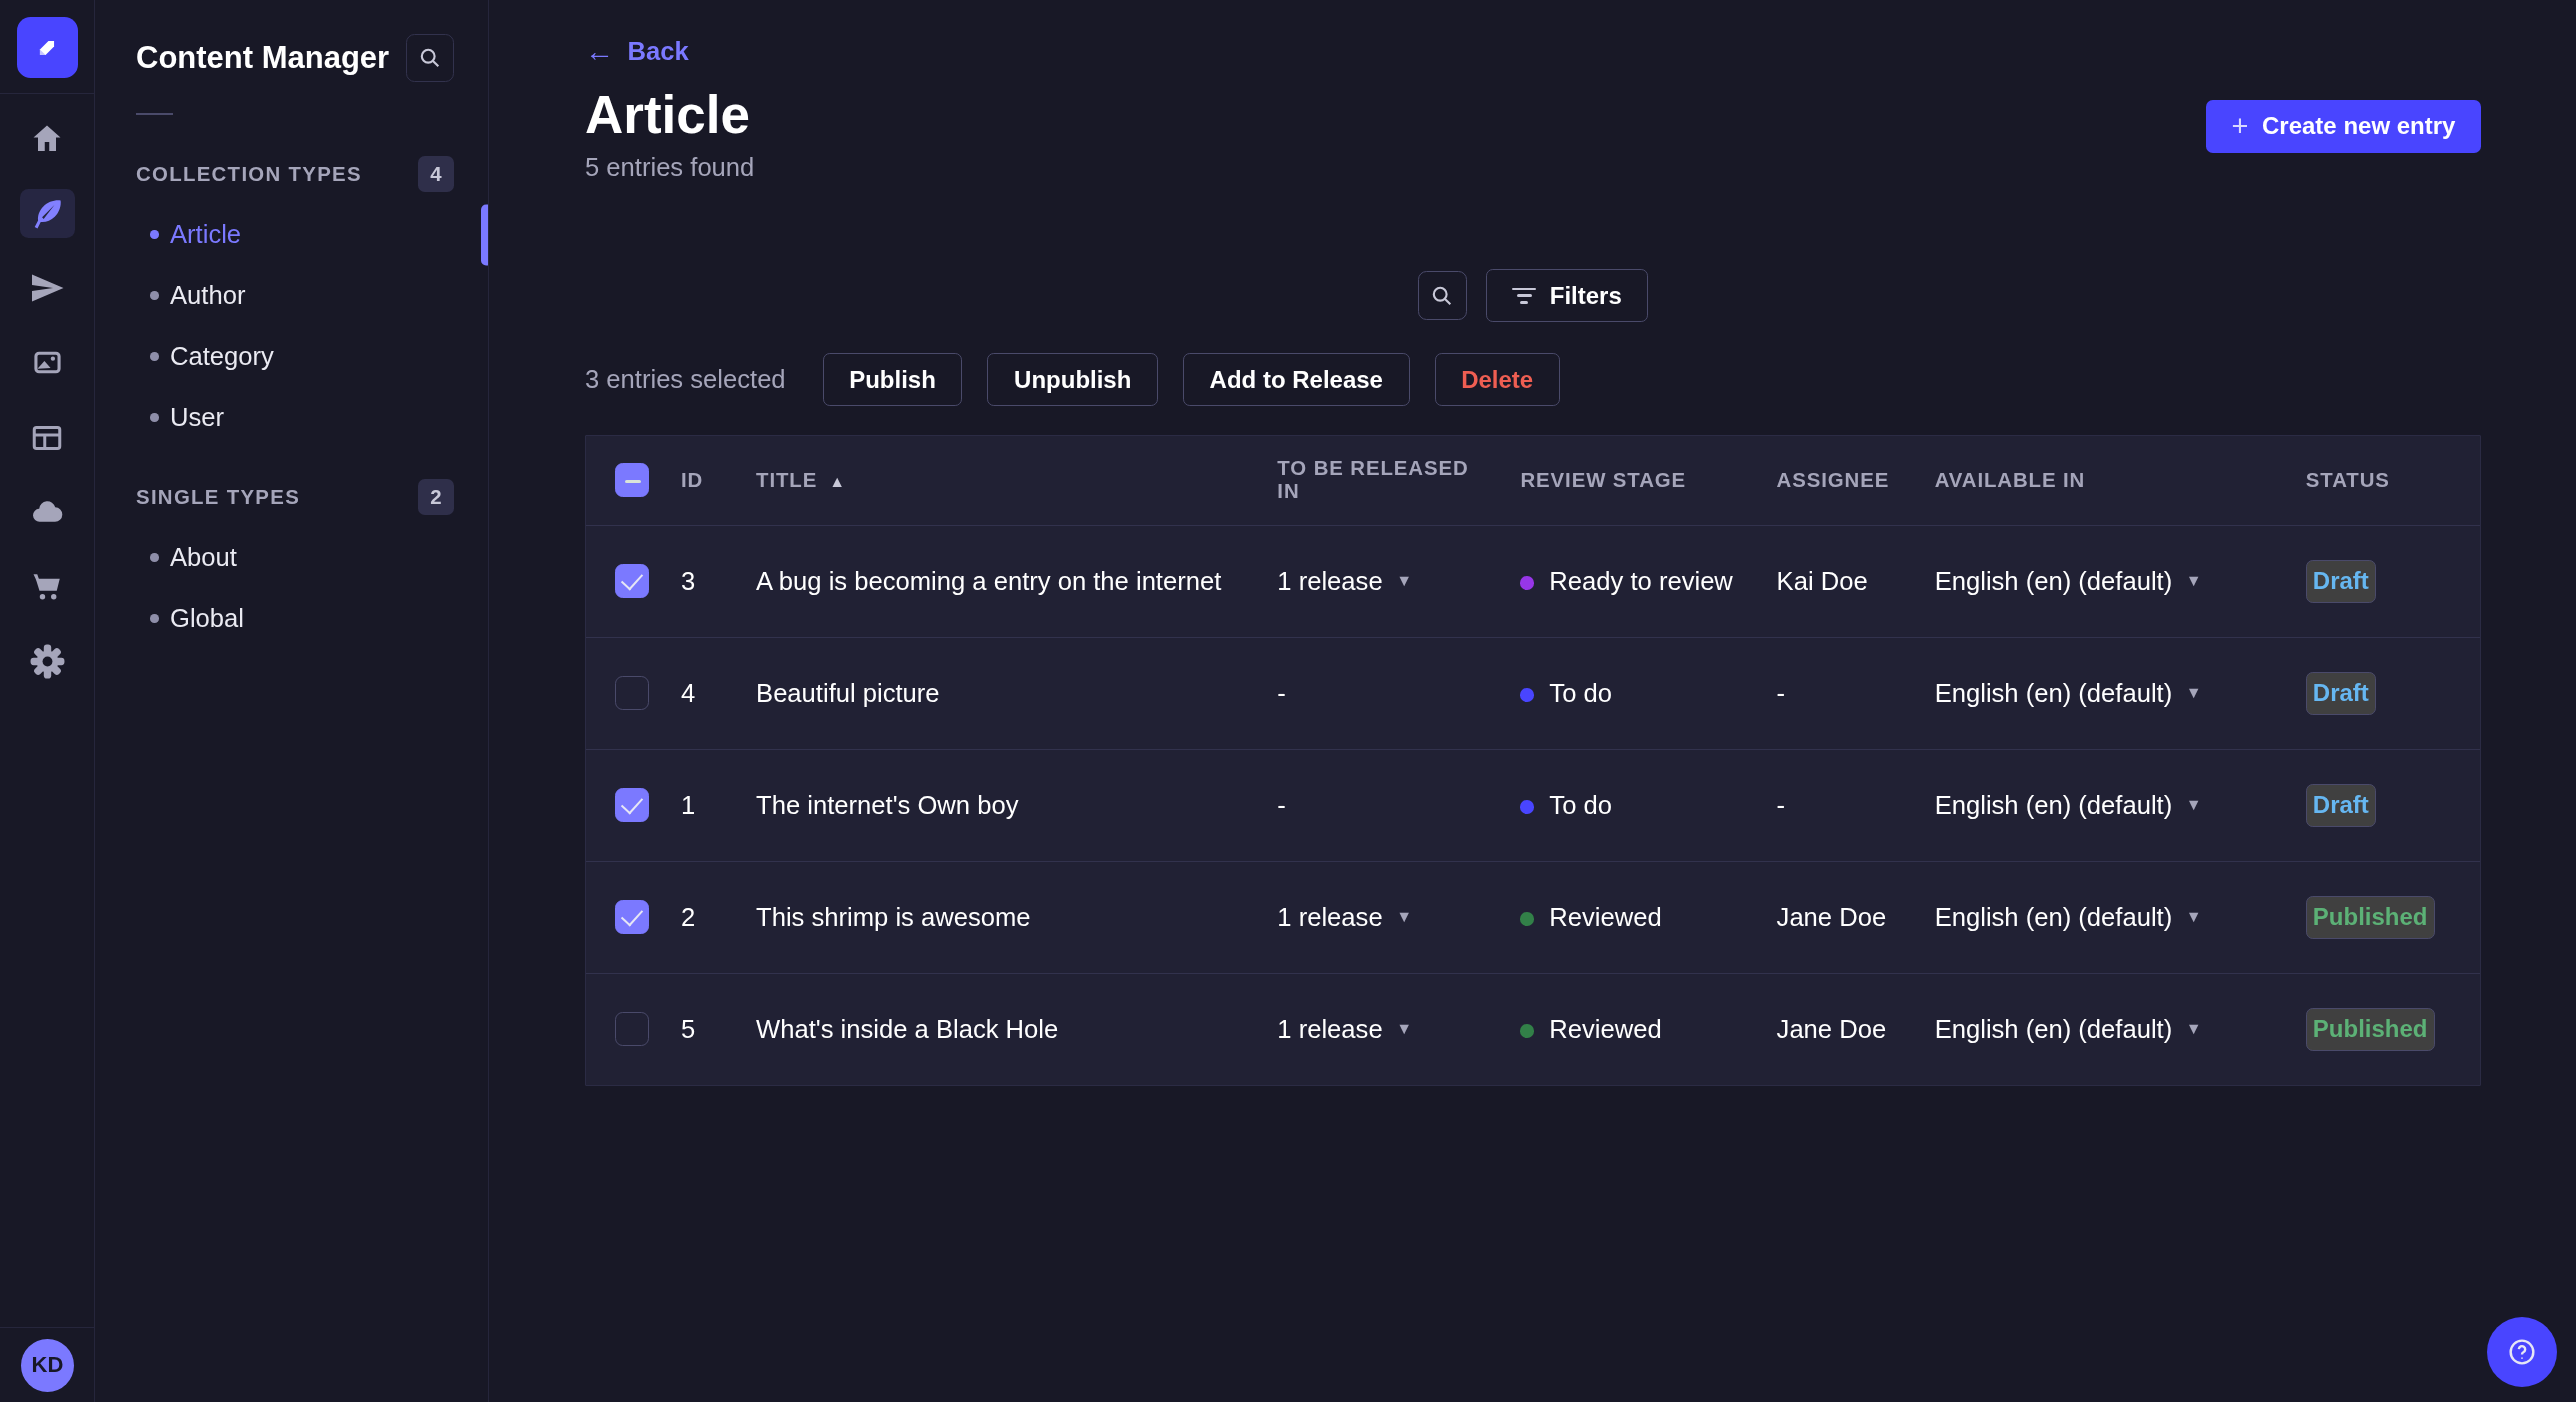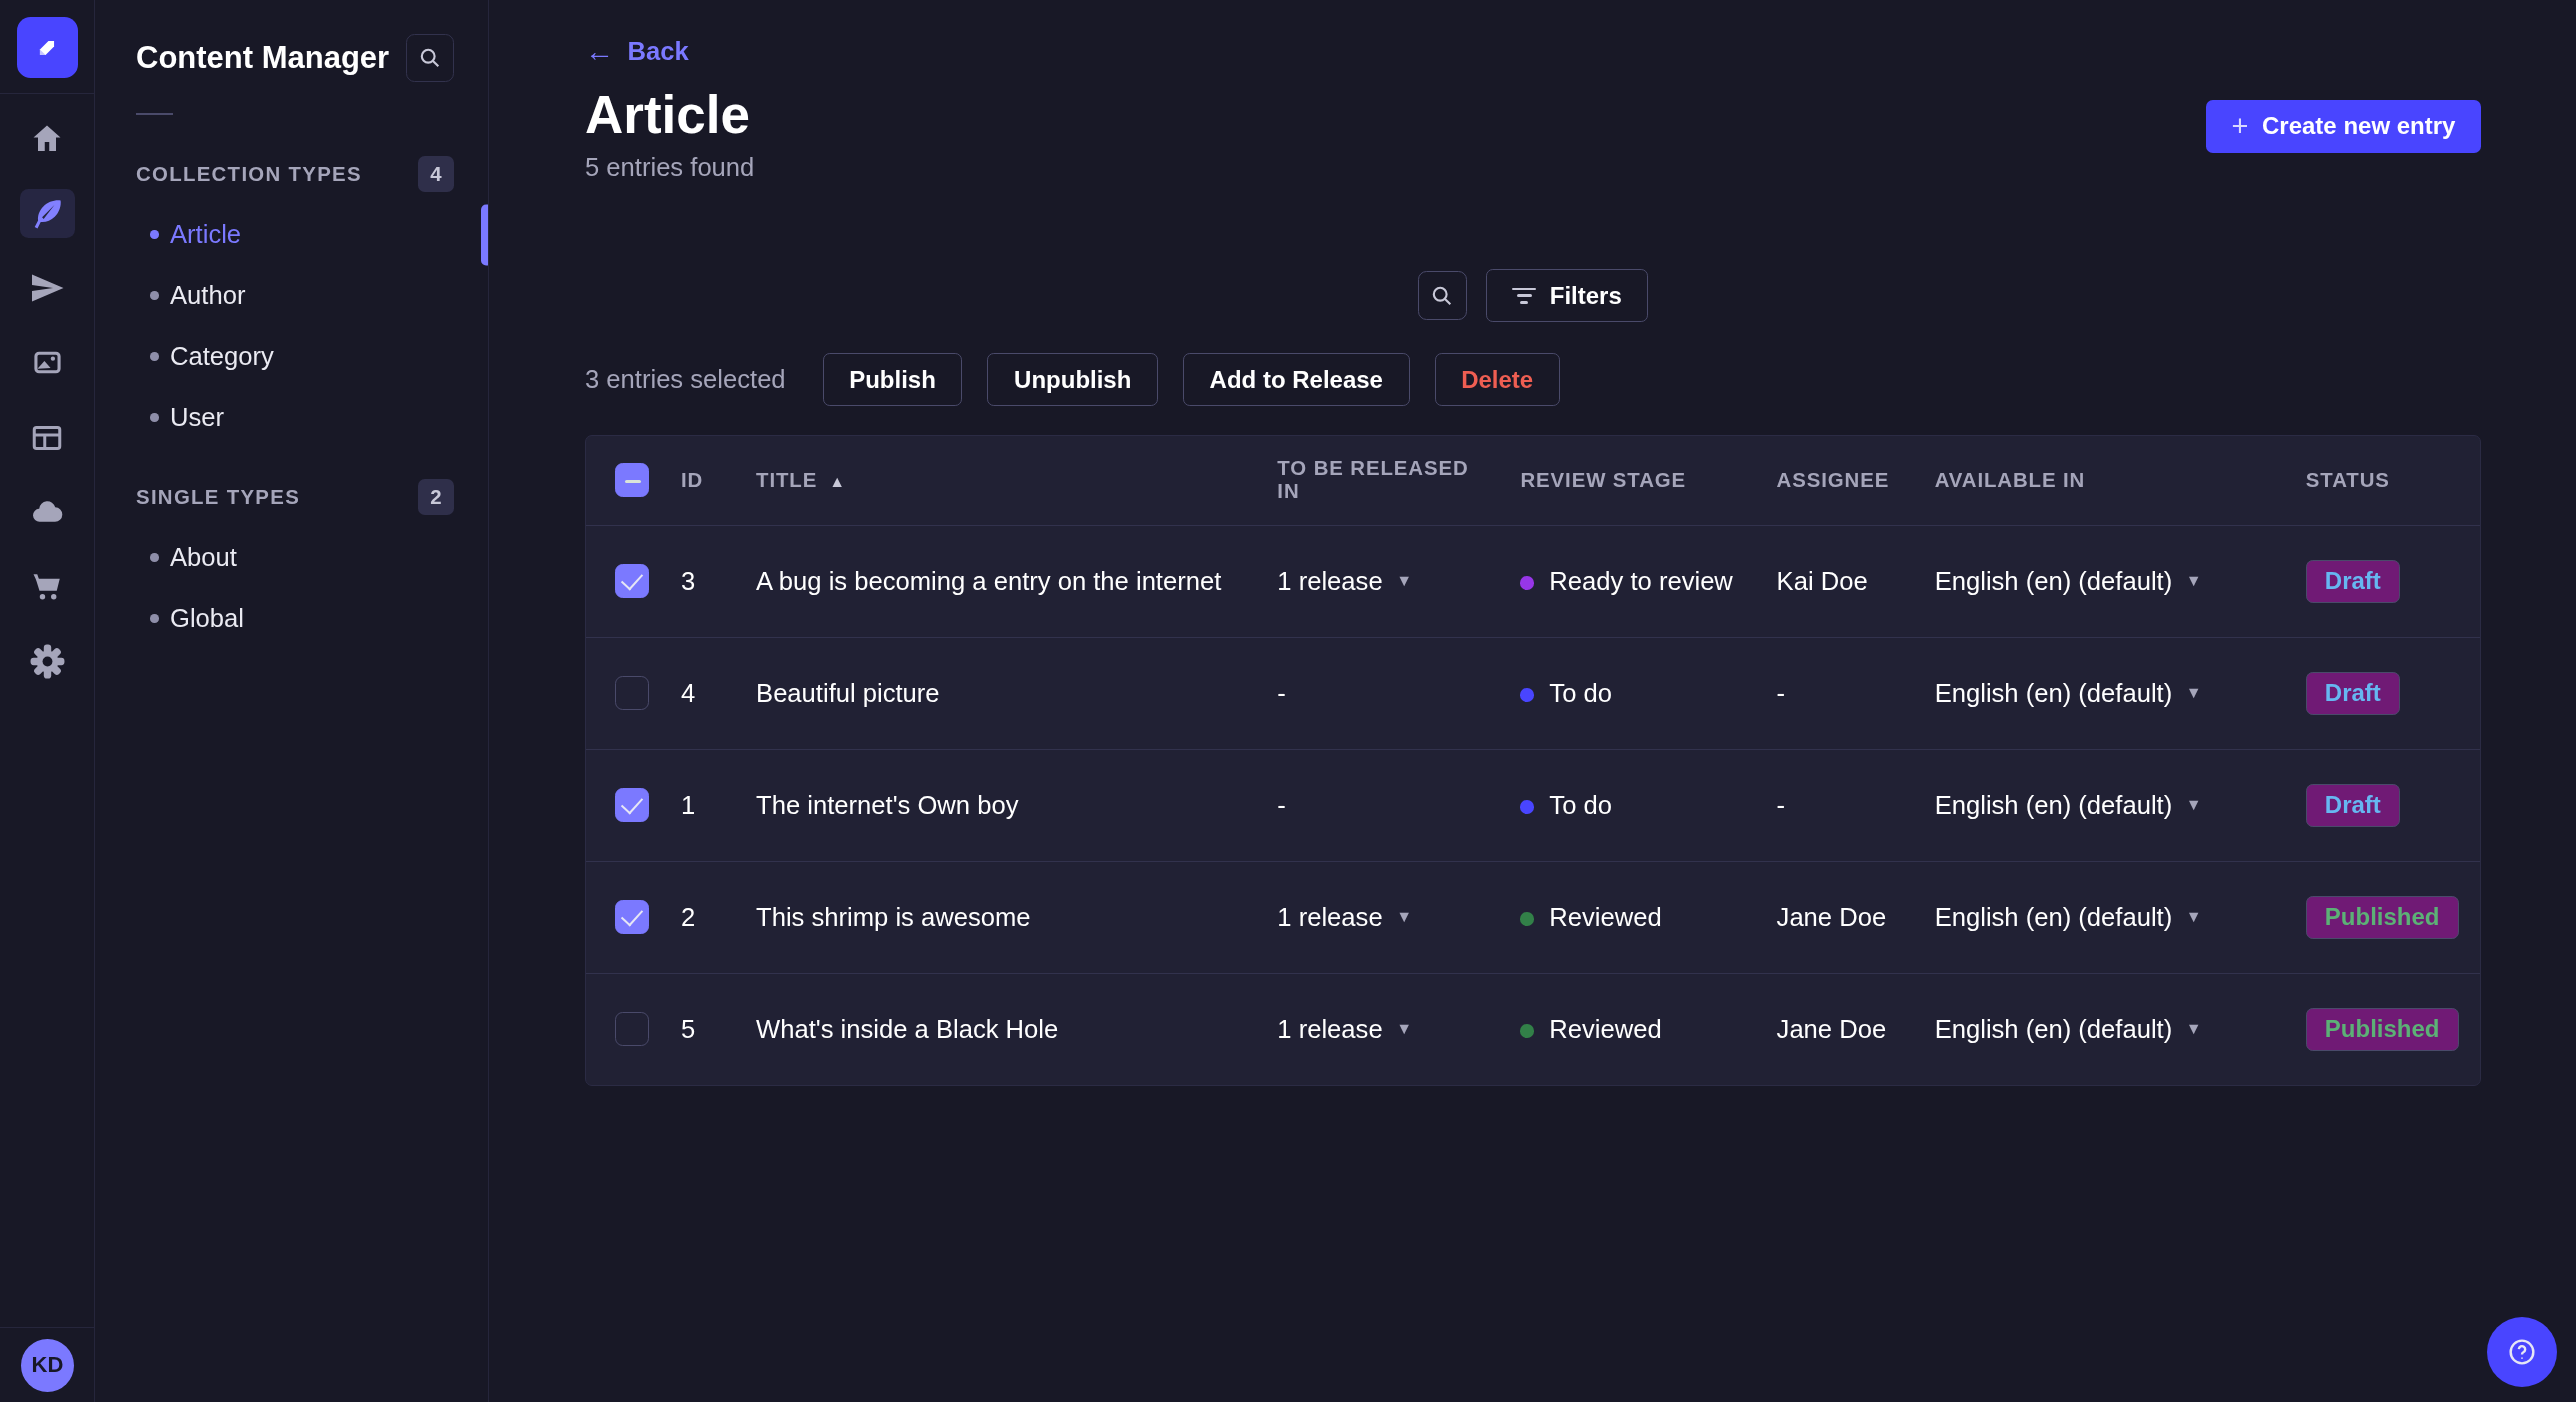--- a/index.html
+++ b/index.html
@@ -72,41 +72,41 @@
   .filter-icon i:nth-child(1){ width:24px; } .filter-icon i:nth-child(2){ width:15.3px; }
   .filter-icon i:nth-child(3){ width:7.7px; }
   .select-btn { gap:24px; font-weight:400; }
   .caret-down { color:#c8c8d8; font-size:19px; line-height:1; }
 
   .actions-row { display:flex; align-items:center; gap:25px; margin-top:31px; }
   .selected-text { font-size:25.6px; color:#a5a5ba; margin-right:12px; }
 
   
   .table-card { margin-top:29px; background:#212134; border:0.9px solid #2b2b44;
-                border-radius:7px; overflow:hidden; }
+                border-radius:1px; overflow:hidden; }
   table { width:100%; border-collapse:collapse; table-layout:fixed; }
   th, td { text-align:left; padding-left:29px; vertical-align:middle; }
   thead tr { height:89px; }
   tbody tr { height:112px; border-top:0.9px solid #32324d; }
   th { font-size:20.4px; font-weight:700; letter-spacing:0.9px; color:#a5a5ba; text-transform:uppercase; }
   td { font-size:25.6px; color:#fff; }
   .sort-arrow { font-size:16px; color:#c8c8d8; margin-left:12px; }
   .checkbox { display:inline-block; width:34px; height:34px; border:1.7px solid #4a4a6a;
               border-radius:7.7px; position:relative; background:transparent; vertical-align:middle; }
   .checkbox.checked, .checkbox.indeterminate { background:#7b79ff; border-color:#7b79ff; }
   .checkbox.checked::after { content:''; position:absolute; left:10.2px; top:4.3px; width:10.2px; height:18px;
               border:solid #e6e6f5; border-width:0 2.6px 2.6px 0; transform:rotate(42deg); }
   .checkbox.indeterminate::after { content:''; position:absolute; left:8.5px; top:15.3px;
               width:16px; height:3.4px; background:#d9e3d9; border-radius:1.7px; }
   .stage-dot { display:inline-block; width:13.6px; height:13.6px; border-radius:50%;
                margin-right:15.3px; vertical-align:middle; background:#4945ff; }
   .cell-flex { display:flex; align-items:center; gap:13.6px; }
   .row-caret { font-size:16px; color:#a5a5ba; }
-  .badge { display:inline-flex; align-items:center; height:43px; padding:0 18px;
-           border:1.7px solid #4a4a6a; border-radius:6.8px; background:#701a75;
+  .badge { display:inline-flex; align-items:center; height:43px; padding:0 6px;
+           border:1.7px solid #4a4a6a; border-radius:6.8px; background:#404040;
            font-size:24px; font-weight:600; }
 
   
   .help-fab { position:absolute; right:19px; bottom:15.3px; width:70px; height:70px;
               border-radius:50%; background:#4945ff; border:none;
               display:flex; align-items:center; justify-content:center; }
 </style>
 </head>
 <body>
 

